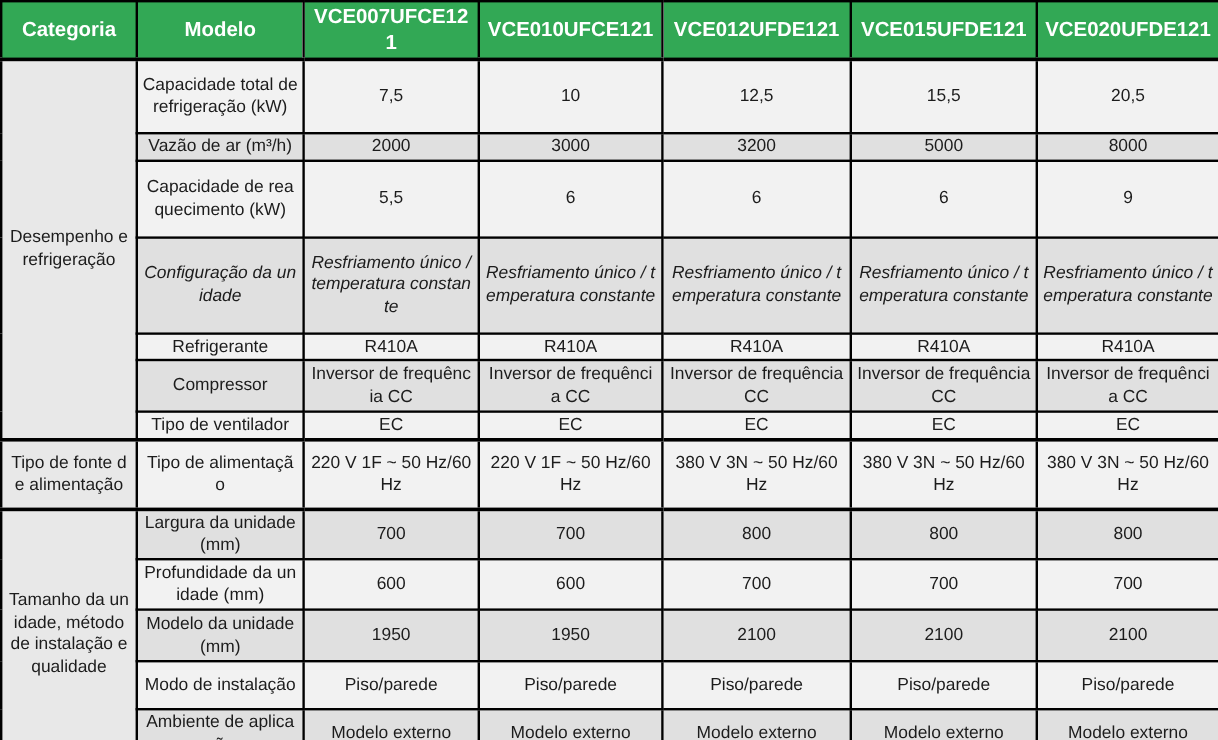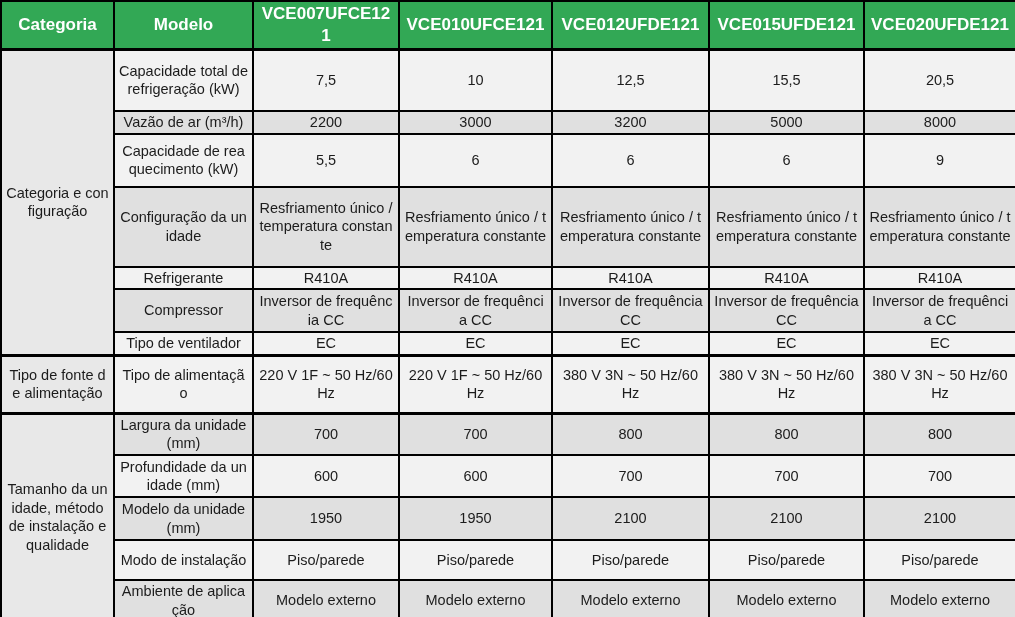--- a/index.html
+++ b/index.html
@@ -64,45 +64,45 @@
         <th>Modelo</th>
         <th>VCE007UFCE121</th>
         <th>VCE010UFCE121</th>
         <th>VCE012UFDE121</th>
         <th>VCE015UFDE121</th>
         <th>VCE020UFDE121</th>
       </tr>
     </thead>
     <tbody id="spec-body">
         <tr class="light group-start" style="height: 62px;">
-          <td class="category" rowspan="7">Categoria e configuração</td>
+          <td class="category" rowspan="7">Desempenho e refrigeração</td>
           <td class="rowlabel">Capacidade total de refrigeração (kW)</td>
           <td class="value">7,5</td>
           <td class="value">10</td>
           <td class="value">12,5</td>
           <td class="value">15,5</td>
           <td class="value">20,5</td>
         </tr>
         <tr class="dark" style="height: 21px;">
           <td class="rowlabel">Vazão de ar (m³/h)</td>
-          <td class="value">2200</td>
+          <td class="value">2000</td>
           <td class="value">3000</td>
           <td class="value">3200</td>
           <td class="value">5000</td>
           <td class="value">8000</td>
         </tr>
-        <tr class="light" style="height: 53px;">
+        <tr class="light" style="height: 64px;">
           <td class="rowlabel">Capacidade de reaquecimento (kW)</td>
           <td class="value">5,5</td>
           <td class="value">6</td>
           <td class="value">6</td>
           <td class="value">6</td>
           <td class="value">9</td>
         </tr>
-        <tr class="dark" style="height: 80px;">
+        <tr class="dark" style="height: 80px; font-style: italic;">
           <td class="rowlabel">Configuração da unidade</td>
           <td class="value">Resfriamento único / temperatura constante</td>
           <td class="value">Resfriamento único / temperatura constante</td>
           <td class="value">Resfriamento único / temperatura constante</td>
           <td class="value">Resfriamento único / temperatura constante</td>
           <td class="value">Resfriamento único / temperatura constante</td>
         </tr>
         <tr class="light" style="height: 22px; margin-top: 16px;">
           <td class="rowlabel">Refrigerante</td>
           <td class="value">R410A</td>

